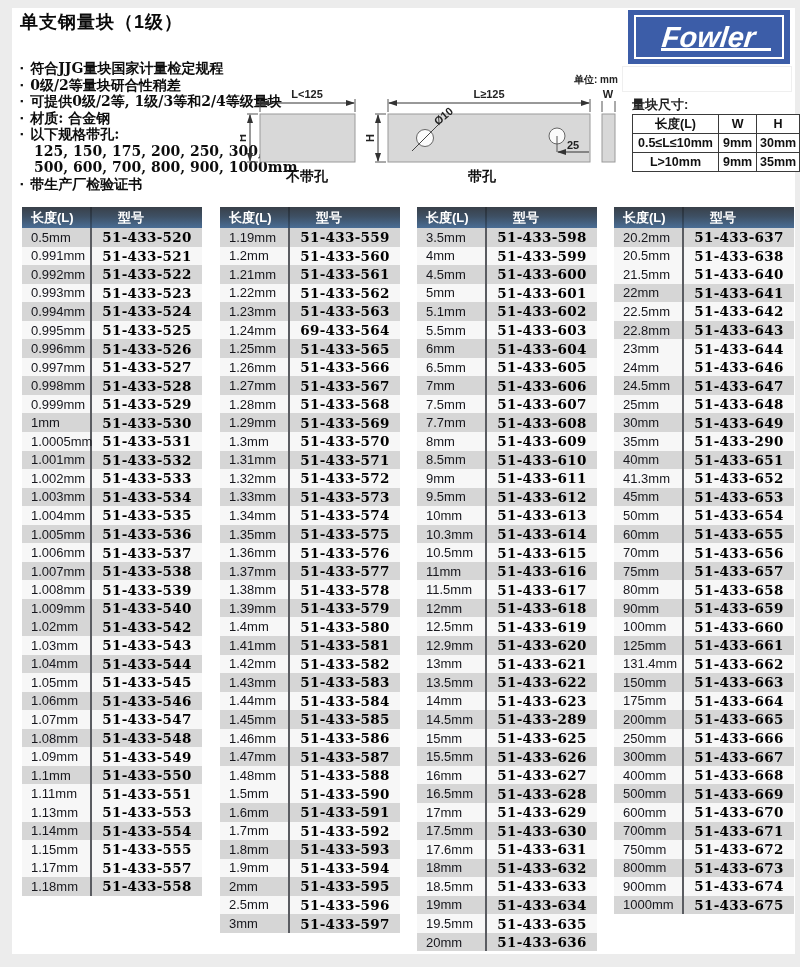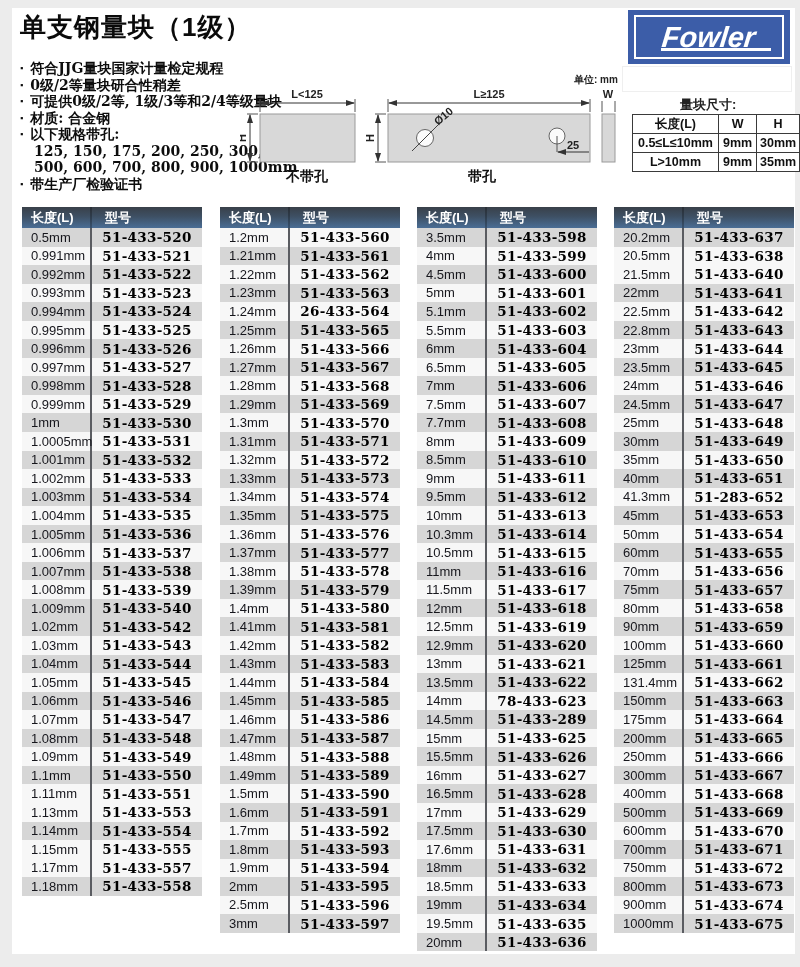--- a/index.html
+++ b/index.html
@@ -6,21 +6,21 @@
   body{
     width:800px;height:967px;position:relative;background:#ffffff;
     font-family:"Liberation Sans", sans-serif;overflow:hidden;color:#111;
   }
   .edge{position:absolute;background:#ececec;}
   .edge-top{left:0;top:0;width:800px;height:8px;}
   .edge-left{left:0;top:0;width:12px;height:967px;}
   .edge-bottom{left:0;top:954px;width:800px;height:13px;}
   .edge-right{left:795px;top:0;width:5px;height:967px;}
 
-  .page-title{position:absolute;left:20px;top:10px;font-size:26px;font-weight:bold;letter-spacing:1px;color:#0a0a0a;}
+  .page-title{position:absolute;left:20px;top:10px;font-size:18px;font-weight:bold;letter-spacing:1px;color:#0a0a0a;}
 
   .logo{position:absolute;left:628px;top:10px;width:162px;height:54px;background:#3c5da8;
         display:flex;align-items:center;justify-content:center;}
   .logo-inner{width:146px;height:40px;border:2px solid #fff;display:flex;flex-direction:column;
         align-items:center;justify-content:center;}
   .logo-text{color:#fff;font-style:italic;font-weight:bold;font-size:29px;line-height:26px;transform:skewX(-6deg);}
   .logo-underline{width:110px;height:3px;background:#fff;margin:-2px 0 0 14px;}
 
   .blank-box{position:absolute;left:622px;top:66px;width:168px;height:24px;background:#fff;border:1px solid #efefef;}
 
@@ -29,33 +29,33 @@
         font-family:"DejaVu Serif", serif;}
   .feat-line .bullet{font-size:9px;line-height:16.5px;font-family:"Liberation Sans",sans-serif;}
   .feat-cont{padding-left:14px;font-size:14px;line-height:16.5px;font-weight:600;color:#0d0d0d;
         font-family:"DejaVu Serif", serif;}
 
   .unit-note{position:absolute;left:574px;top:73px;font-size:10px;font-weight:bold;color:#222;}
 
   .diagram{position:absolute;left:240px;top:88px;}
   .diagram text{font-family:"Liberation Sans",sans-serif;}
 
-  .size-block-title{position:absolute;left:632px;top:96px;font-size:13px;font-weight:bold;color:#222;margin-left:48px;}
+  .size-block-title{position:absolute;left:632px;top:96px;font-size:13px;font-weight:bold;color:#222;}
   .size-table{position:absolute;left:632px;top:114px;border-collapse:collapse;background:#fff;}
   .size-table th,.size-table td{border:1px solid #3a3a3a;font-size:12.5px;font-weight:bold;color:#111;
         text-align:center;height:18px;padding:0 2px;}
   .size-table .c-len{width:82px;}
   .size-table .c-w{width:34px;}
   .size-table .c-h{width:38px;}
 
   .spec{position:absolute;top:207px;width:180px;}
   .spec .thead{display:flex;height:21px;align-items:center;color:#fff;font-size:13px;font-weight:bold;
         background:linear-gradient(180deg,#394049 0%,#3e5064 45%,#4a6d95 100%);}
   .spec .thead .h-len{width:70px;padding-left:9px;box-sizing:border-box;border-right:2px solid rgba(0,0,0,0.25);height:100%;display:flex;align-items:center;}
-  .spec .thead .h-model{padding-left:13px;}
+  .spec .thead .h-model{padding-left:26px;}
   .spec .row{display:flex;height:18.55px;align-items:stretch;}
   .spec .row.shade{background:#d6d6d6;}
   .spec .row.lite{background:#f7f7f7;}
   .spec .len{width:70px;padding-left:9px;box-sizing:border-box;font-size:13px;color:#16161c;
         border-right:2px solid #5a5c61;display:flex;align-items:center;}
   .spec .model{flex:1;display:flex;align-items:center;justify-content:center;
         font-family:"DejaVu Serif", serif;font-weight:bold;font-size:13.5px;letter-spacing:0.3px;color:#000;}
   #spec-0{left:22px;} #spec-1{left:220px;} #spec-2{left:417px;} #spec-3{left:614px;}
 </style>
 </head>
@@ -323,39 +323,43 @@
     <div class="row shade">
       <span class="len">1.18mm</span>
       <span class="model">51-433-558</span>
     </div>
   </div>
 <div id="spec-1" class="spec">
   <div class="thead">
     <span class="h-len">长度(L)</span>
     <span class="h-model">型号</span>
   </div>
+<div class="row shade">
+      <span class="len">1.19mm</span>
+      <span class="model">51-433-559</span>
+    </div>
     <div class="row lite">
       <span class="len">1.2mm</span>
       <span class="model">51-433-560</span>
     </div>
     <div class="row shade">
       <span class="len">1.21mm</span>
       <span class="model">51-433-561</span>
     </div>
     <div class="row lite">
       <span class="len">1.22mm</span>
       <span class="model">51-433-562</span>
     </div>
     <div class="row shade">
       <span class="len">1.23mm</span>
       <span class="model">51-433-563</span>
     </div>
     <div class="row lite">
       <span class="len">1.24mm</span>
-      <span class="model">26-433-564</span>
+      <span class="model">69-433-564</span>
     </div>
     <div class="row shade">
       <span class="len">1.25mm</span>
       <span class="model">51-433-565</span>
     </div>
     <div class="row lite">
       <span class="len">1.26mm</span>
       <span class="model">51-433-566</span>
     </div>
     <div class="row shade">
@@ -438,24 +442,20 @@
       <span class="len">1.46mm</span>
       <span class="model">51-433-586</span>
     </div>
     <div class="row shade">
       <span class="len">1.47mm</span>
       <span class="model">51-433-587</span>
     </div>
     <div class="row lite">
       <span class="len">1.48mm</span>
       <span class="model">51-433-588</span>
-    </div>
-    <div class="row shade">
-      <span class="len">1.49mm</span>
-      <span class="model">51-433-589</span>
     </div>
     <div class="row lite">
       <span class="len">1.5mm</span>
       <span class="model">51-433-590</span>
     </div>
     <div class="row shade">
       <span class="len">1.6mm</span>
       <span class="model">51-433-591</span>
     </div>
     <div class="row lite">
@@ -583,21 +583,21 @@
     <div class="row lite">
       <span class="len">13mm</span>
       <span class="model">51-433-621</span>
     </div>
     <div class="row shade">
       <span class="len">13.5mm</span>
       <span class="model">51-433-622</span>
     </div>
     <div class="row lite">
       <span class="len">14mm</span>
-      <span class="model">78-433-623</span>
+      <span class="model">51-433-623</span>
     </div>
     <div class="row shade">
       <span class="len">14.5mm</span>
       <span class="model">51-433-289</span>
     </div>
     <div class="row lite">
       <span class="len">15mm</span>
       <span class="model">51-433-625</span>
     </div>
     <div class="row shade">
@@ -671,51 +671,47 @@
       <span class="model">51-433-642</span>
     </div>
     <div class="row shade">
       <span class="len">22.8mm</span>
       <span class="model">51-433-643</span>
     </div>
     <div class="row lite">
       <span class="len">23mm</span>
       <span class="model">51-433-644</span>
     </div>
-    <div class="row shade">
-      <span class="len">23.5mm</span>
-      <span class="model">51-433-645</span>
-    </div>
     <div class="row lite">
       <span class="len">24mm</span>
       <span class="model">51-433-646</span>
     </div>
     <div class="row shade">
       <span class="len">24.5mm</span>
       <span class="model">51-433-647</span>
     </div>
     <div class="row lite">
       <span class="len">25mm</span>
       <span class="model">51-433-648</span>
     </div>
     <div class="row shade">
       <span class="len">30mm</span>
       <span class="model">51-433-649</span>
     </div>
     <div class="row lite">
       <span class="len">35mm</span>
-      <span class="model">51-433-650</span>
+      <span class="model">51-433-290</span>
     </div>
     <div class="row shade">
       <span class="len">40mm</span>
       <span class="model">51-433-651</span>
     </div>
     <div class="row lite">
       <span class="len">41.3mm</span>
-      <span class="model">51-283-652</span>
+      <span class="model">51-433-652</span>
     </div>
     <div class="row shade">
       <span class="len">45mm</span>
       <span class="model">51-433-653</span>
     </div>
     <div class="row lite">
       <span class="len">50mm</span>
       <span class="model">51-433-654</span>
     </div>
     <div class="row shade">

